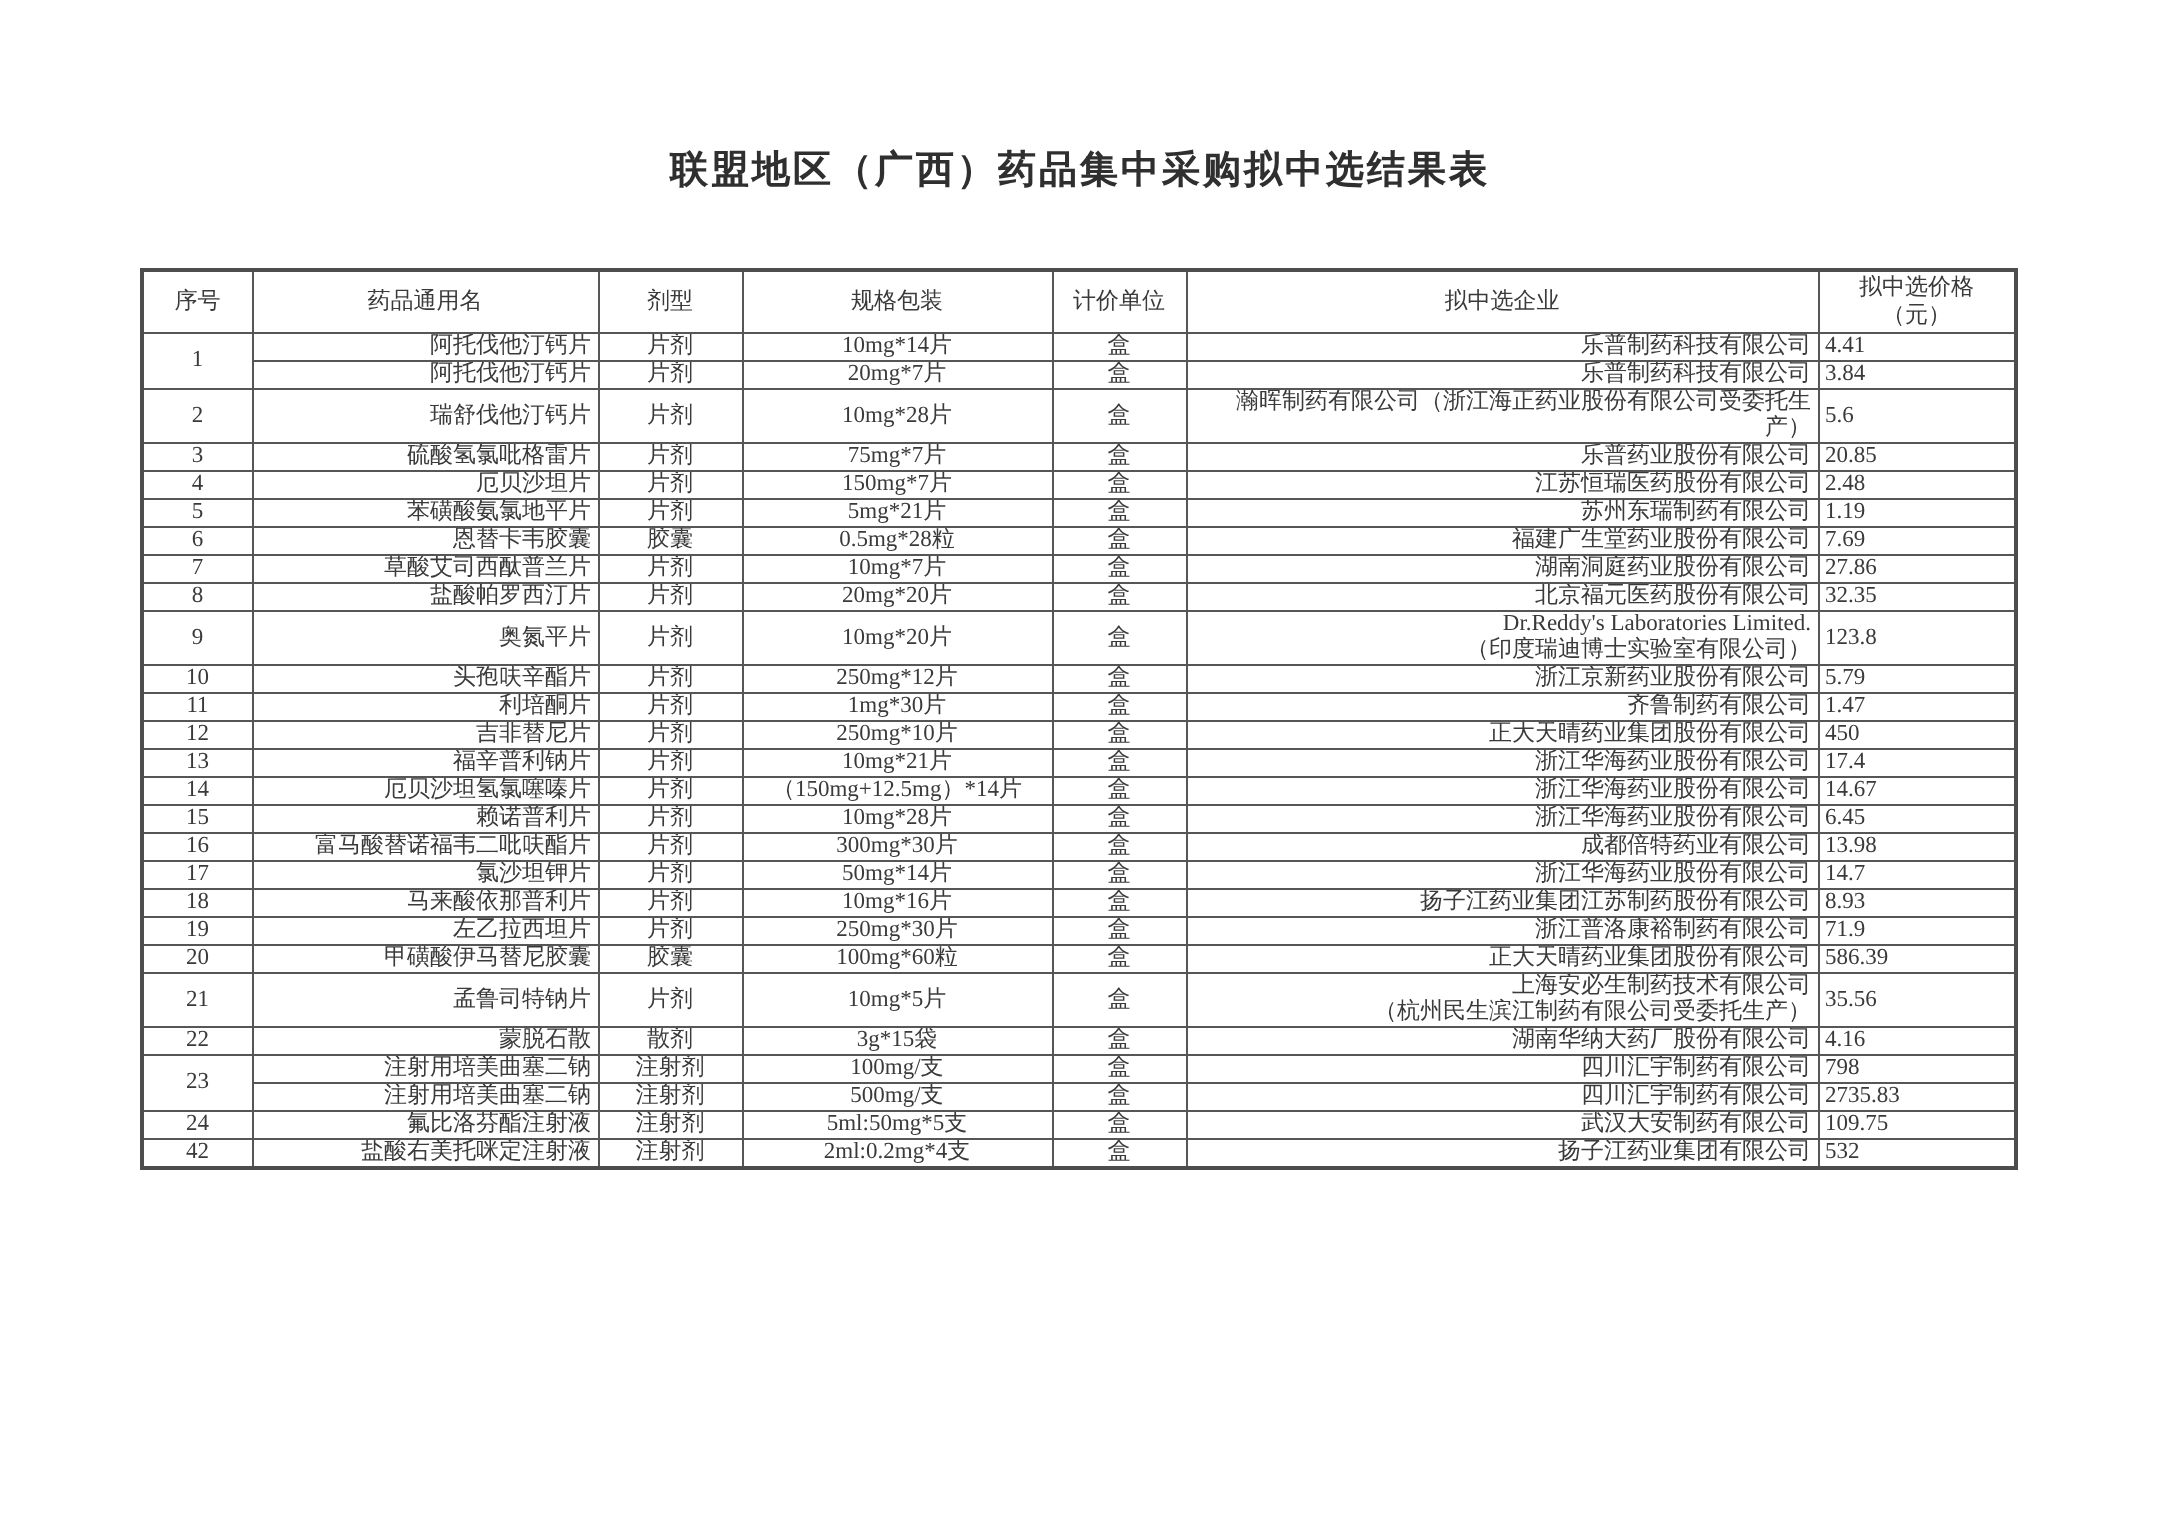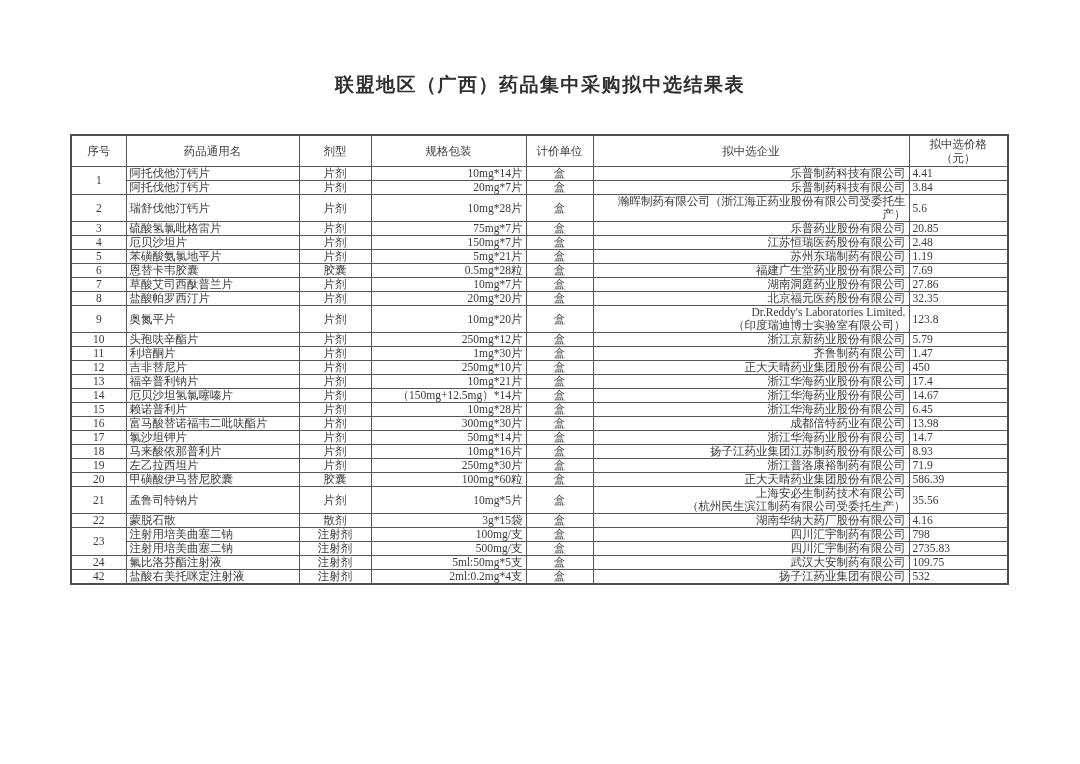--- a/index.html
+++ b/index.html
@@ -47,23 +47,23 @@
     overflow: hidden;
     vertical-align: middle;
   }
   table.results th {
     font-weight: normal;
     height: 30px;
     text-align: center;
     line-height: 14px;
   }
   td.c-no     { text-align: center; }
-  td.c-name   { text-align: left; }
+  td.c-name   { text-align: right; }
   td.c-form   { text-align: center; margin-left: 12px; }
-  td.c-spec   { text-align: right; }
+  td.c-spec   { text-align: center; }
   td.c-unit   { text-align: center; }
   td.c-company{ text-align: right; }
   td.c-price  { text-align: left; }
   tbody tr { height: 14px; }
 </style>
 </head>
 <body>
 
 <div class="page">
   <div class="doc-title">联盟地区（广西）药品集中采购拟中选结果表</div>

